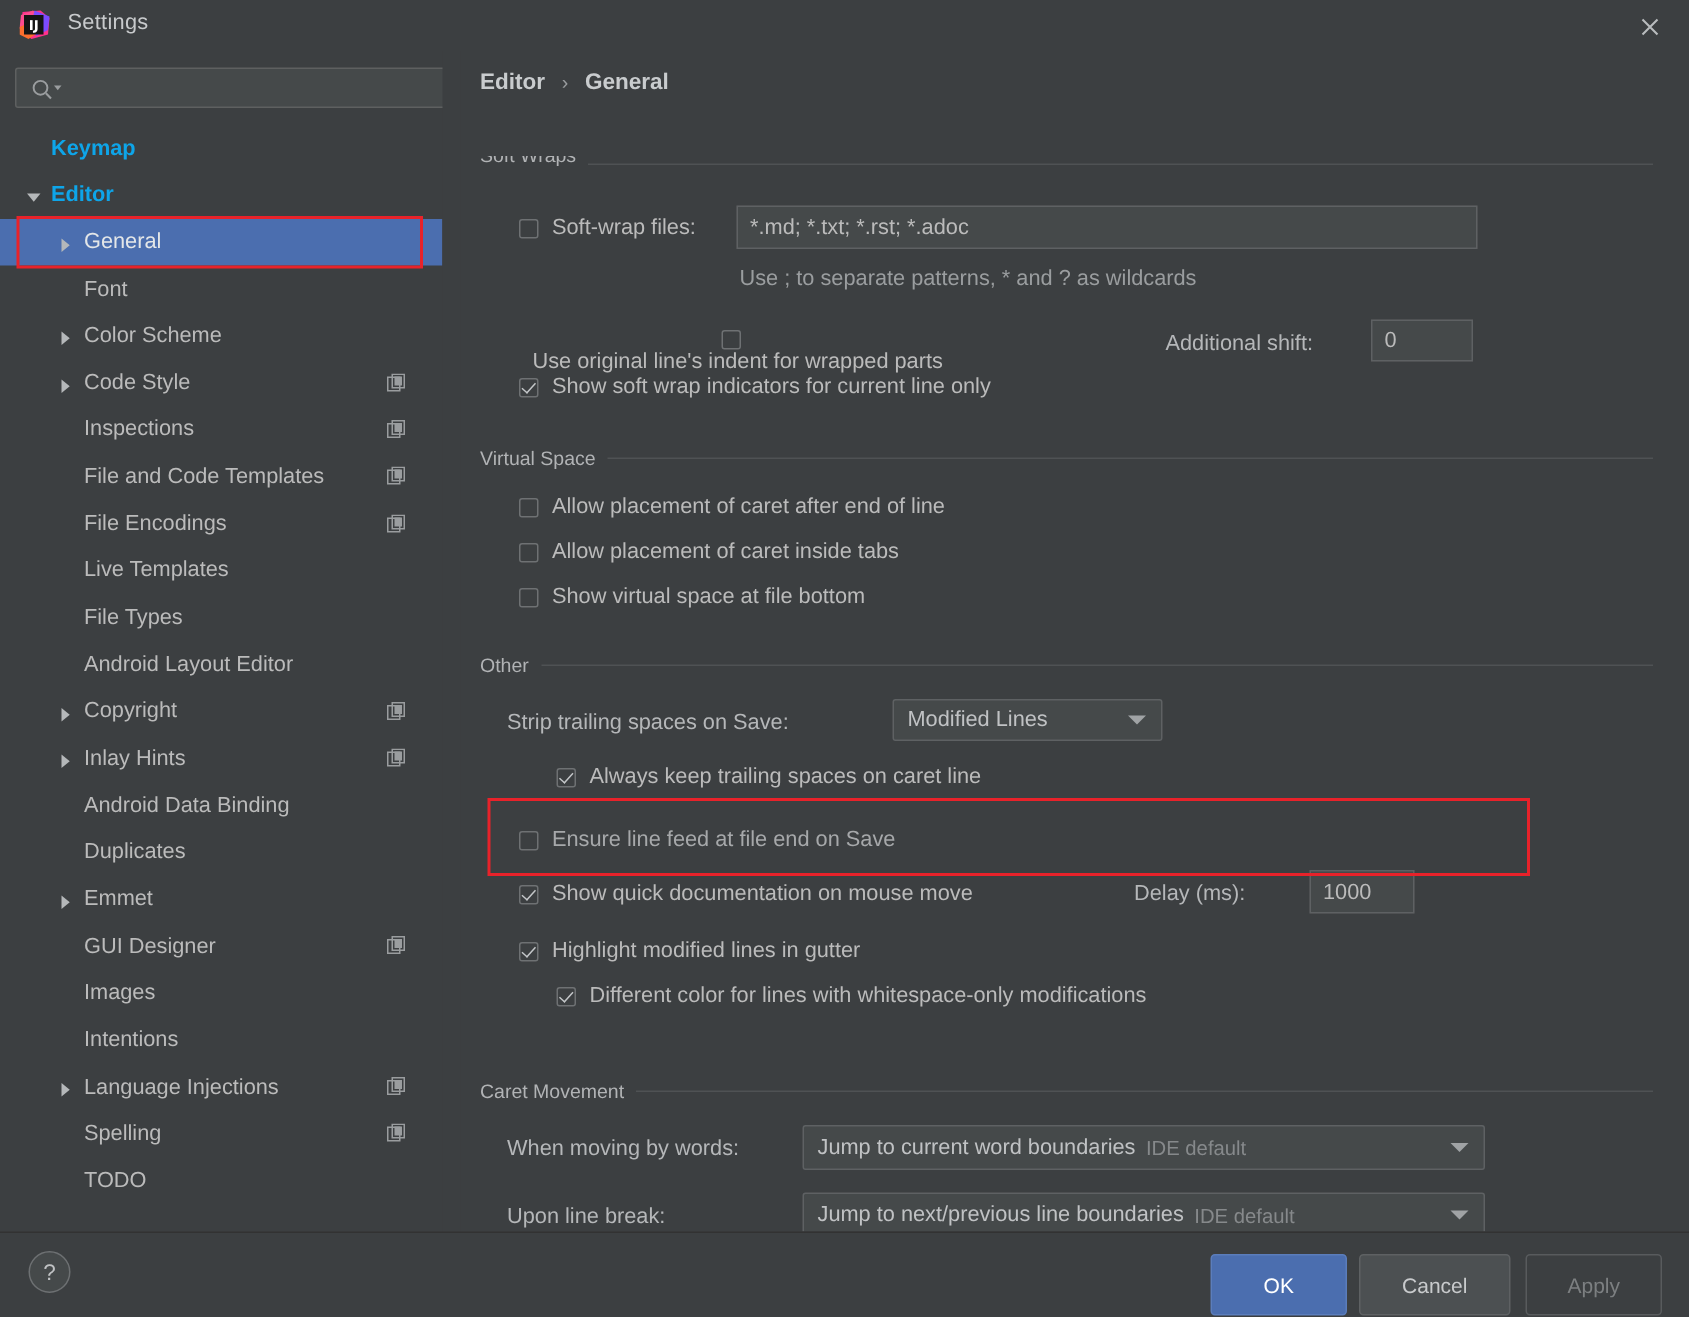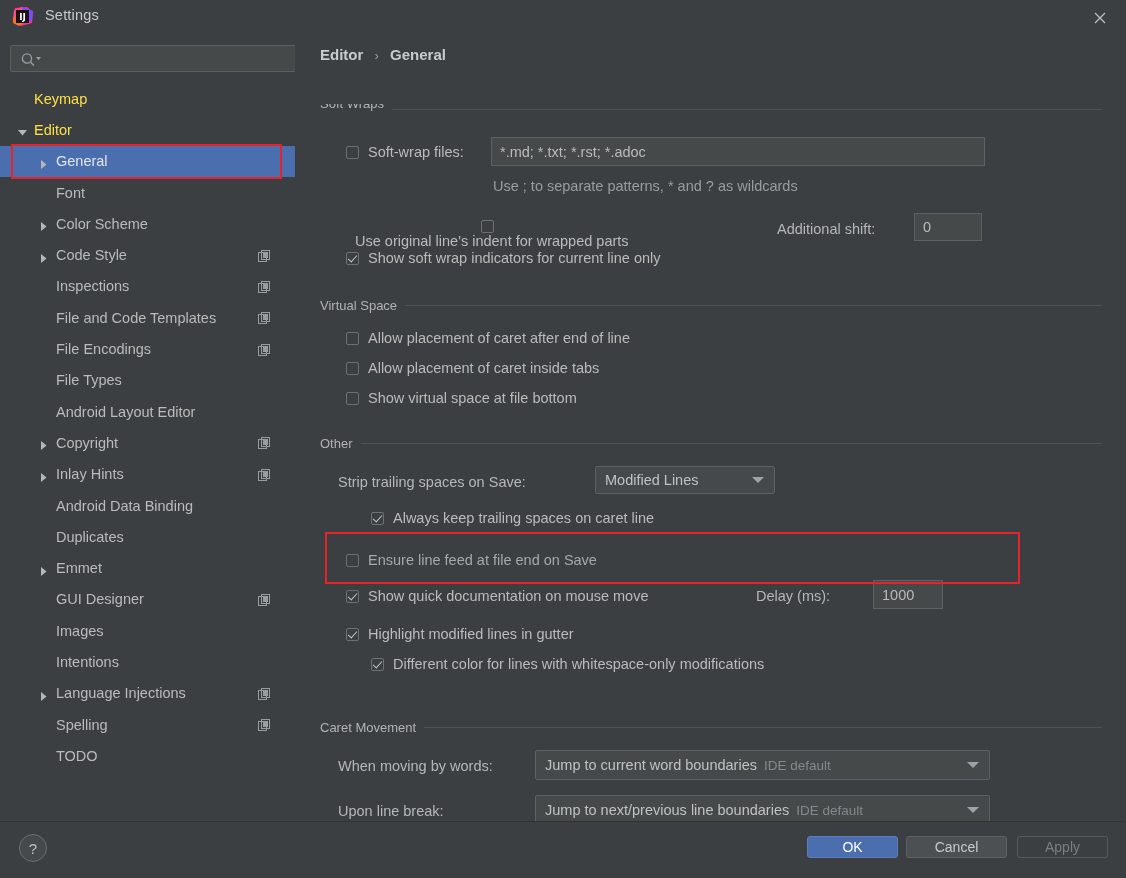--- a/index.html
+++ b/index.html
@@ -27,21 +27,21 @@
   .search-input{position:absolute;left:36px;top:0;width:245px;height:25px;background:transparent;border:0;outline:0;
     color:#bbbbbb;font-family:"Liberation Sans",sans-serif;font-size:13px;}
   .search-input::placeholder{color:#777b7d;}
 
   .tree{position:absolute;left:0;top:49px;width:295px;height:738px;overflow:hidden;}
   .trow{position:relative;height:31.3px;display:flex;align-items:center;box-sizing:border-box;cursor:default;}
   .trow.sel{background:#4b6eaf;}
   .trow .arrow{position:absolute;width:11px;height:11px;}
   .trow .lbl{font-size:14.5px;color:#bbbbbb;white-space:nowrap;}
   .trow.sel .lbl{color:#e3e6e8;}
-  .trow.bold .lbl{font-weight:normal;color:#fde047;}
+  .trow.bold .lbl{font-weight:bold;color:#0ea5e9;}
   .copy-badge{position:absolute;right:24px;width:13px;height:13px;}
   .lvl0 .lbl{margin-left:34px;}
   .lvl0 .arrow{left:17px;}
   .lvl1 .lbl{margin-left:56px;}
   .lvl1 .arrow{left:38px;}
 
   
   .lsb-track{position:absolute;left:295px;top:34px;width:12px;height:787px;background:#3c3f41;}
   .lsb-thumb{position:absolute;left:296px;top:110px;width:8px;height:556px;background:#6a6d70;border-radius:1px;cursor:pointer;}
 
@@ -80,21 +80,21 @@
 
   
   .rsb-track{position:absolute;left:1112px;top:34px;width:14px;height:787px;background:#3c3f41;}
 
   
   .divider{position:absolute;left:0;top:821px;width:1126px;height:1px;background:#323232;}
   .bottom{position:absolute;left:0;top:822px;width:1126px;height:56px;background:#3c3f41;}
   .help-btn{position:absolute;left:19px;top:12px;width:28px;height:28px;border-radius:50%;
       border:1px solid #6d7072;background:#45494a;color:#c0c2c4;font-size:15px;
       display:flex;align-items:center;justify-content:center;cursor:pointer;box-sizing:border-box;}
-  .btn{position:absolute;top:14px;height:22px;border-radius:3px;box-sizing:border-box;
+  .btn{position:absolute;top:14px;height:41px;border-radius:3px;box-sizing:border-box;
       display:flex;align-items:center;justify-content:center;font-size:14px;cursor:pointer;}
   .btn.ok{left:807px;width:91px;background:#4b6eaf;border:1px solid #5b7dbb;color:#ffffff;}
   .btn.cancel{left:906px;width:101px;background:#4c5052;border:1px solid #5e6163;color:#c8cacc;}
   .btn.apply{left:1017px;width:91px;background:#3c3f41;border:1px solid #585b5d;color:#7c7f81;}
 
   
   .redbox{position:absolute;border:2px solid #e8222a;box-sizing:border-box;pointer-events:none;}
 </style>
 </head>
 <body>
@@ -185,20 +185,23 @@
         </div>
         <div class="trow lvl1">
           <span class="lbl">File Encodings</span>
           <span class="copy-badge"><svg width="13" height="13" viewBox="0 0 13 13">
               <rect x="0.5" y="2.5" width="8" height="9" fill="none" stroke="#9a9d9f" stroke-width="1"></rect>
               <rect x="3.5" y="0.5" width="8" height="9" fill="none" stroke="#9a9d9f" stroke-width="1"></rect>
               <rect x="5" y="2" width="5" height="6" fill="#9a9d9f"></rect>
             </svg></span>
         </div>
         <div class="trow lvl1">
+          <span class="lbl">Live Templates</span>
+        </div>
+        <div class="trow lvl1">
           <span class="lbl">File Types</span>
         </div>
         <div class="trow lvl1">
           <span class="lbl">Android Layout Editor</span>
         </div>
         <div class="trow lvl1">
           <span class="arrow"><svg width="11" height="11" viewBox="0 0 11 11">
               <path d="M3 1 L8.5 5.5 L3 10 Z" fill="#b5b8ba"></path>
             </svg></span>
           <span class="lbl">Copyright</span>

